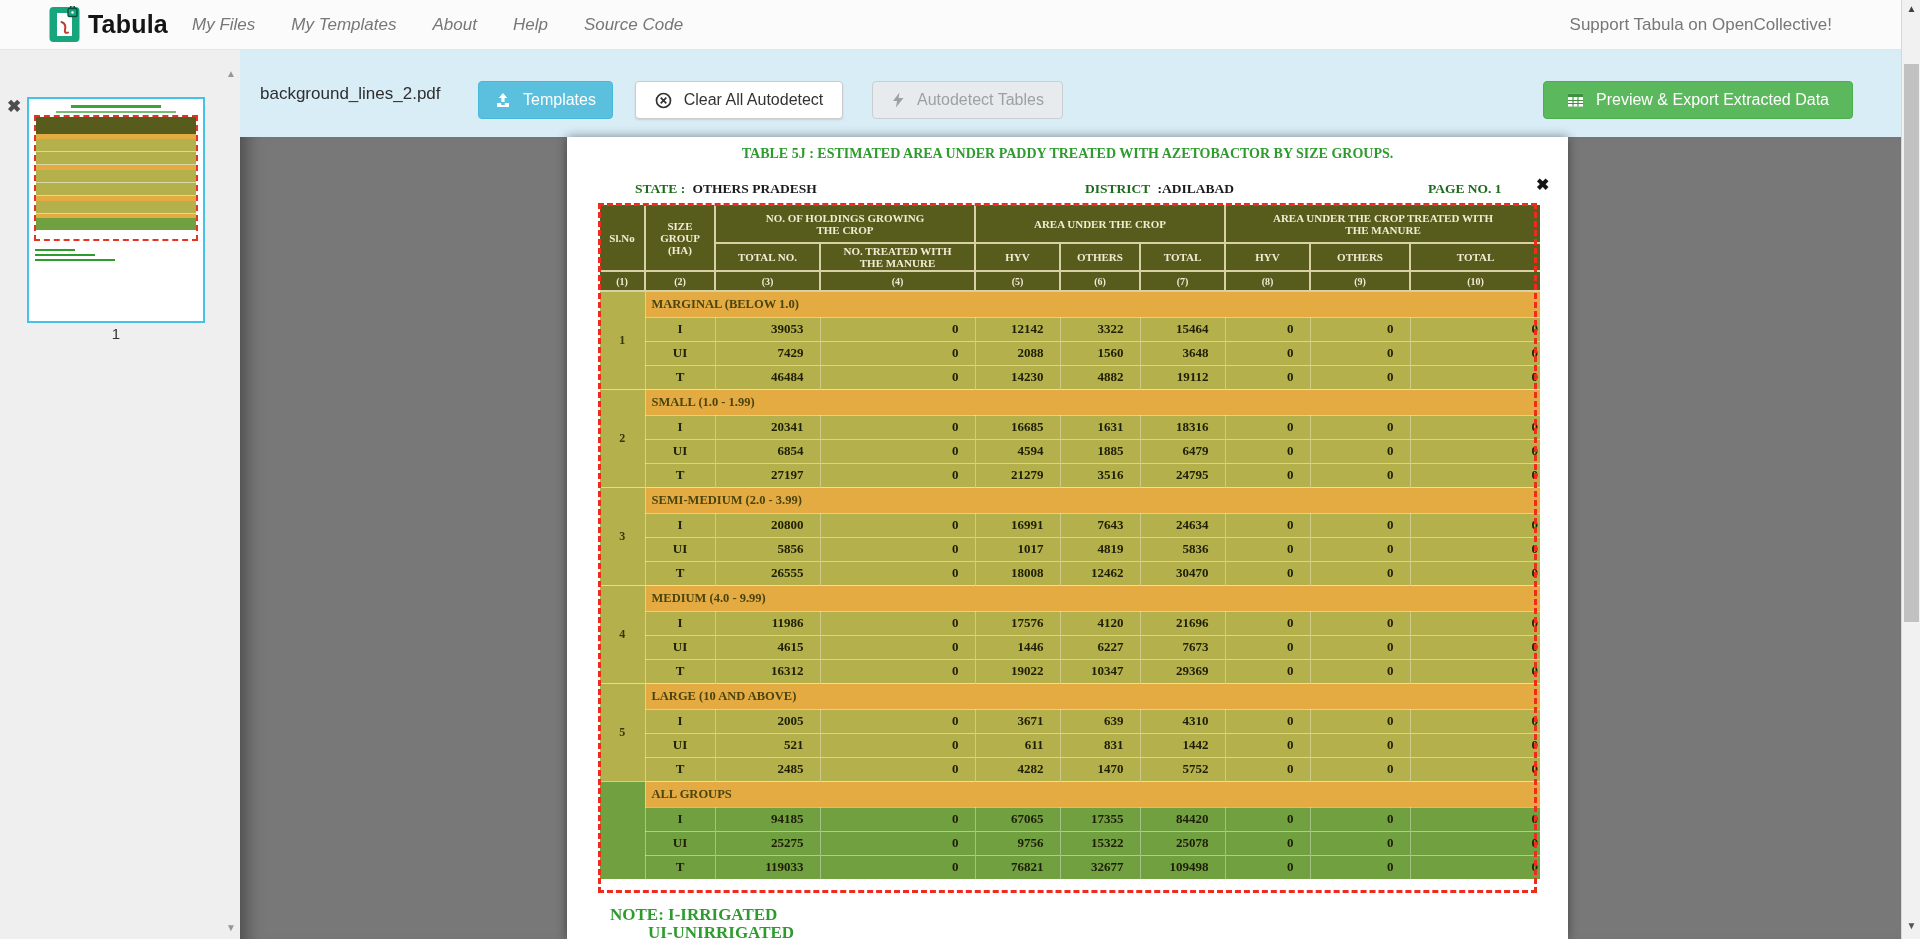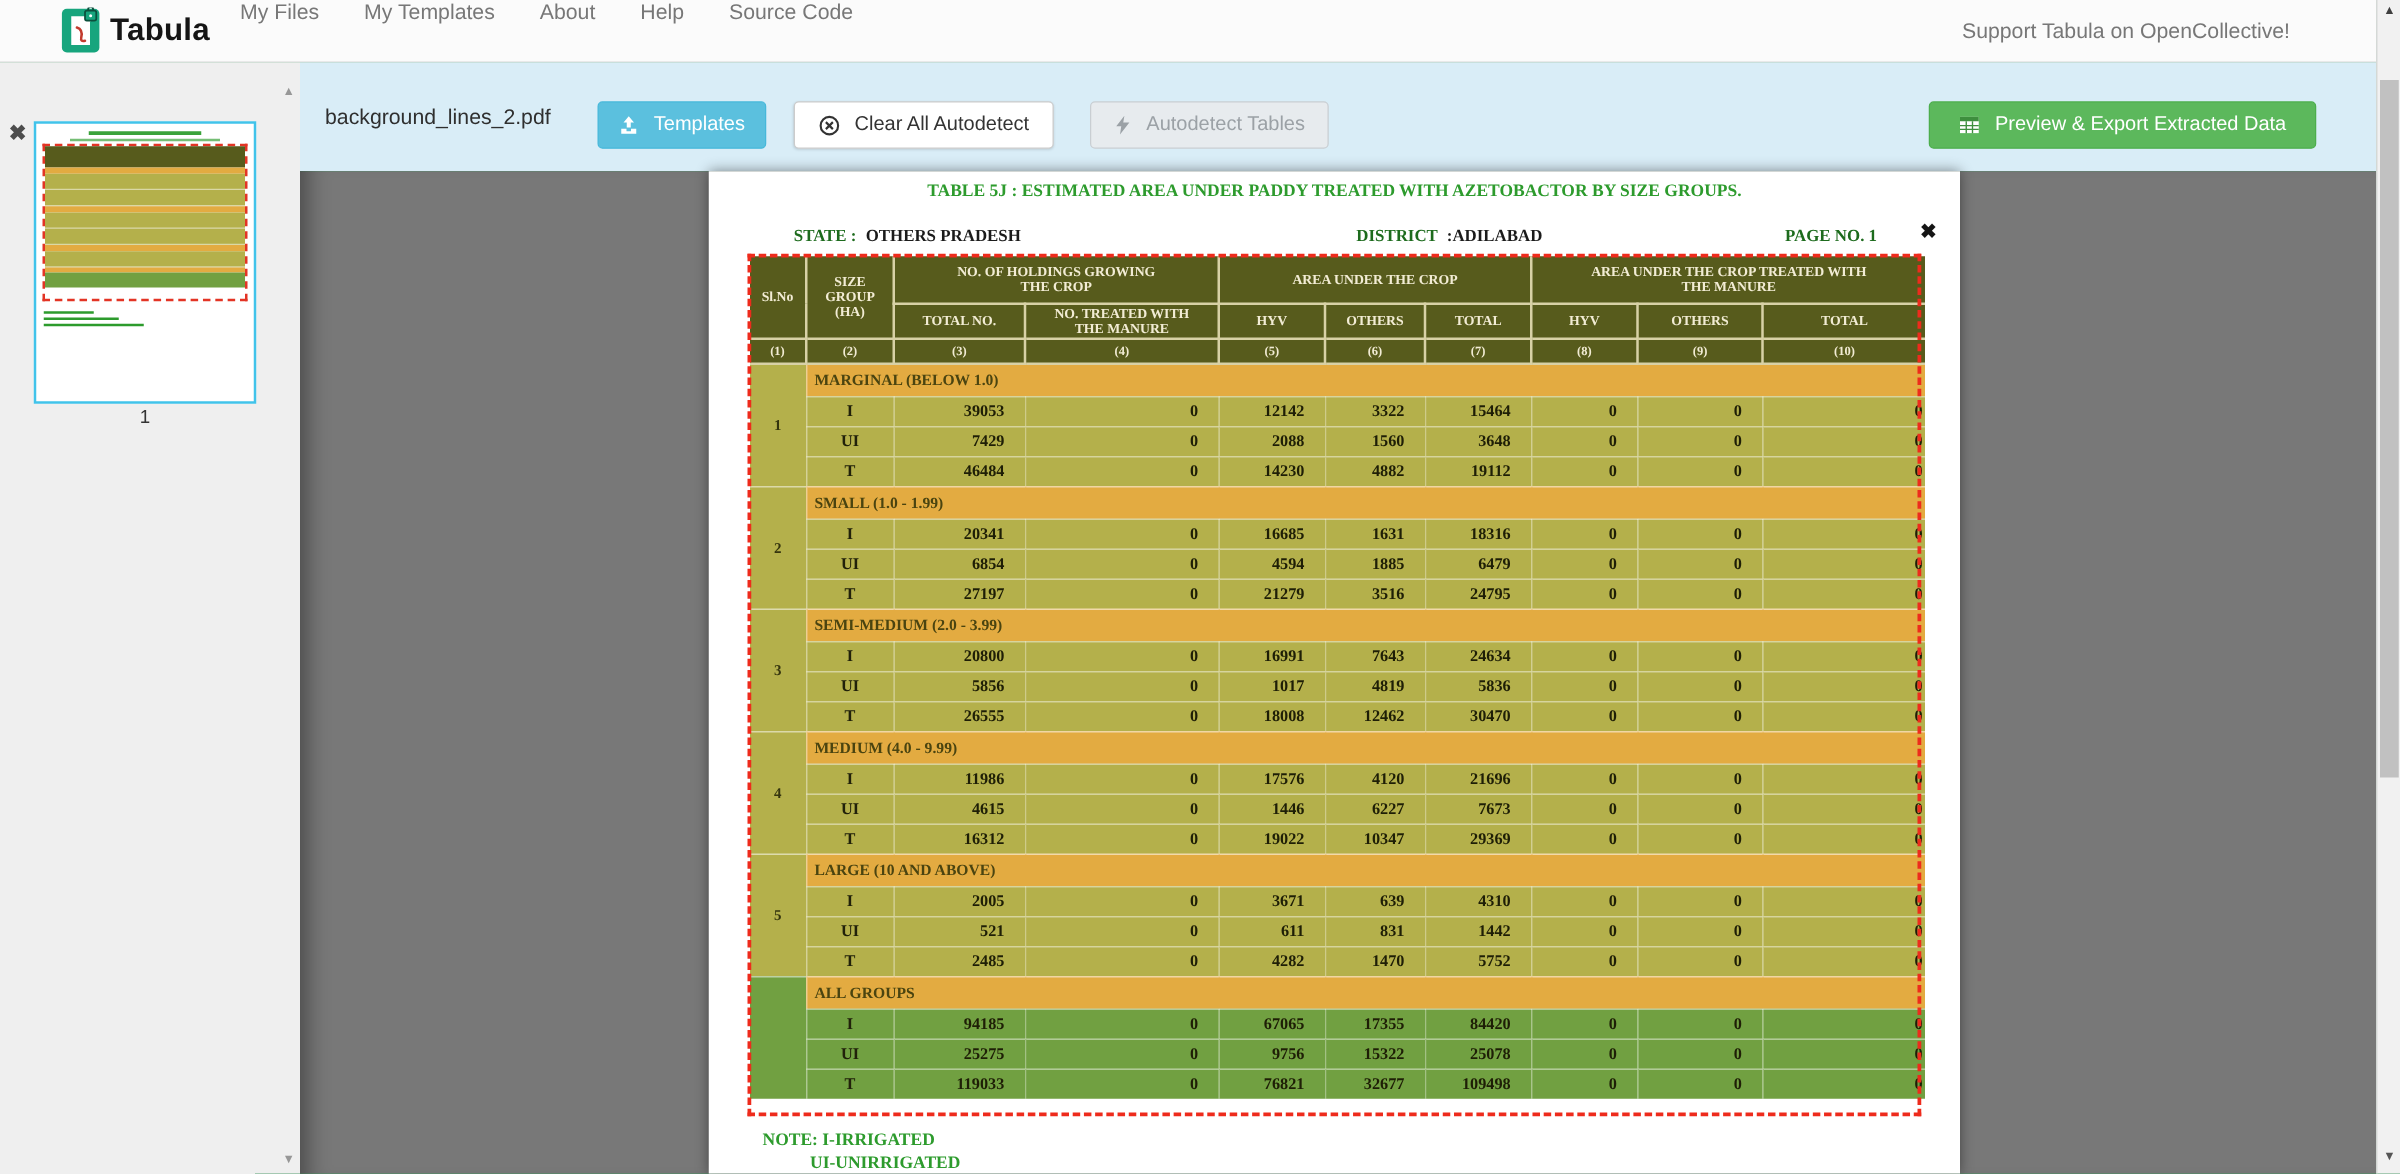--- a/index.html
+++ b/index.html
@@ -4,21 +4,21 @@
 <style>
   * { margin:0; padding:0; box-sizing:border-box; }
   body { font-family:"Liberation Sans", sans-serif; background:#ffffff; }
   .screen { position:relative; width:1920px; height:939px; overflow:hidden; background:#15803d; }
 
   
   .navbar { position:absolute; left:0; top:0; width:1901px; height:50px;
             background:#fbfbfb; border-bottom:1px solid #e4e4e4; }
   .brand-box { position:absolute; left:49px; top:6px; display:flex; align-items:center; gap:8px; cursor:pointer; }
   .brand-title { font-size:25px; font-weight:bold; color:#151515; letter-spacing:.2px; }
-  .nav-links { position:absolute; left:192px; top:0; height:50px; display:flex; align-items:flex-start; gap:36px; }
+  .nav-links { position:absolute; left:192px; top:0; height:50px; display:flex; align-items:center; gap:36px;font-style:italic; }
   .nav-link { font-size:17px; color:#777; text-decoration:none; cursor:pointer; }
   .nav-support { position:absolute; right:69px; top:0; height:50px; display:flex; align-items:center;
                  font-size:17px; color:#777; cursor:pointer; }
 
   
   .sidebar { position:absolute; left:0; top:50px; width:240px; height:889px; background:#efefef; }
   .thumb-close { position:absolute; left:7px; top:46px; font-size:17px; font-weight:bold; color:#4d4d4d; cursor:pointer; }
   .thumb { position:absolute; left:27px; top:47px; width:178px; height:226px; background:#fff;
            border:2px solid var(--thumb-border-cyan,#41c3ea); cursor:pointer; }
   .t-line { position:relative; margin:0 auto; background:#3aa33a; }
@@ -54,21 +54,21 @@
                box-shadow:inset 20px 0 18px -14px rgba(0,0,0,.38); }
   .pdf-page { position:absolute; left:327px; top:0; width:1001px; height:802px; background:#fff;
               box-shadow:0 0 10px rgba(0,0,0,.45); cursor:crosshair; }
   .doc-title { position:absolute; left:0; top:9px; width:100%; text-align:center;
                font-family:"Liberation Serif",serif; font-weight:bold; font-size:14px;
                color:var(--doc-green,#2d9b2d); }
   .doc-meta { position:absolute; top:44px; font-family:"Liberation Serif",serif; font-weight:bold;
               font-size:13.5px; }
   .meta-label { color:#1d6b1d; } .meta-value { color:#1b1b1b; margin-left:4px; }
   .doc-note { position:absolute; font-family:"Liberation Serif",serif; font-weight:bold;
-              font-size:14px; color:var(--doc-green,#2d9b2d); }
+              font-size:17px; color:var(--doc-green,#2d9b2d); }
 
   
   table.doc { position:absolute; left:33px; top:68px; width:940px; border-collapse:collapse;
               table-layout:fixed; border-style:hidden; font-family:"Liberation Serif",serif; }
   table.doc th { background:var(--table-header-olive,#575b1c); color:#f2ecd4;
                  border:2px solid #d8d1a6; font-size:11px; font-weight:bold;
                  text-align:center; vertical-align:middle; padding:1px 2px; }
   .pre { white-space:pre-line; }
   tr.h1 { height:38px; } tr.h2 { height:24px; } tr.h3 { height:20px; }
   tr.h3 td { background:var(--table-header-olive,#575b1c); color:#f2ecd4; font-size:10px;

